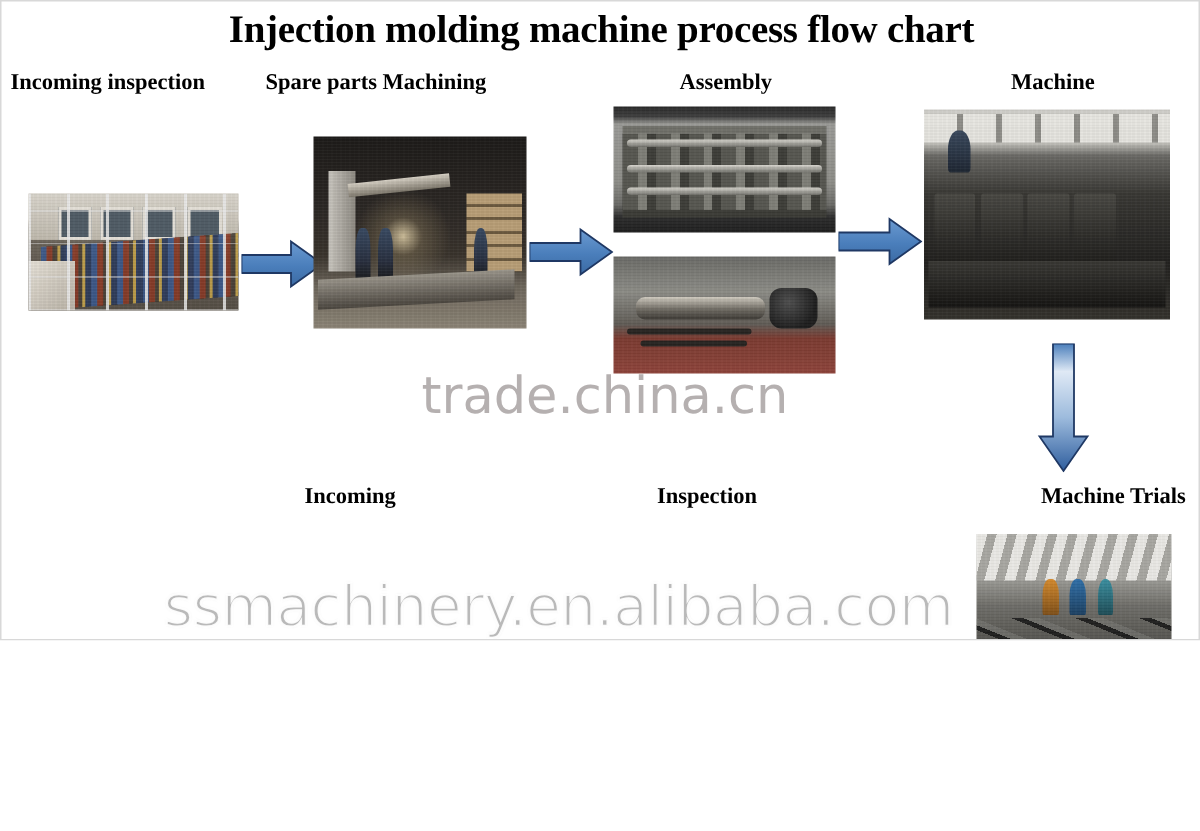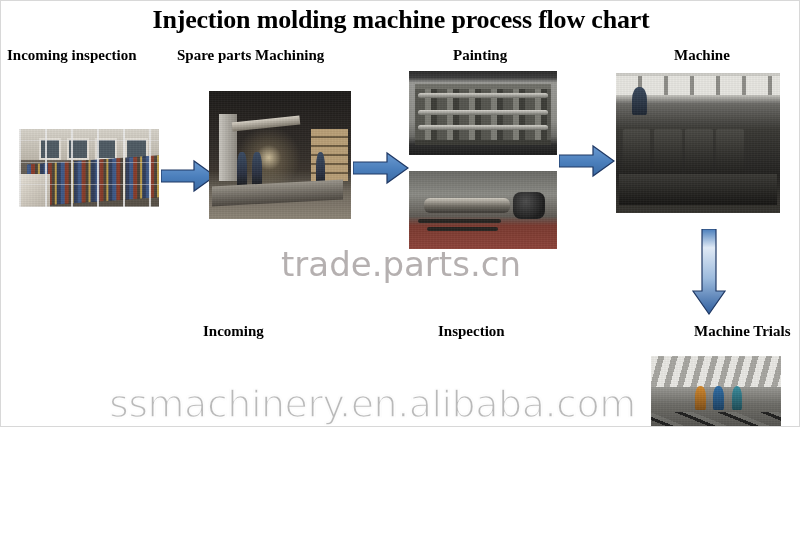--- a/index.html
+++ b/index.html
@@ -326,21 +326,21 @@
 </style>
 </head>
 <body>
 
 <div id="page">
 
   <div id="chart-title">Injection molding machine process flow chart</div>
 
   <div class="stage-label" style="left:6px; top:46px; width:152px;">Incoming inspection</div>
   <div class="stage-label" style="left:176px; top:46px;">Spare parts Machining</div>
-  <div class="stage-label" style="left:452px; top:46px;">Painting</div>
+  <div class="stage-label" style="left:452px; top:46px;">Assembly</div>
   <div class="stage-label" style="left:673px; top:46px;">Machine</div>
 
   <div class="photo ph-warehouse" style="left:18px; top:128px; width:140px; height:78px;">
     <div class="ph-inner">
       <div class="wall"></div>
       <div class="win" style="left:14%;"></div>
       <div class="win" style="left:34%;"></div>
       <div class="win" style="left:54%;"></div>
       <div class="win" style="left:76%;"></div>
       <div class="racks"></div>
@@ -485,16 +485,16 @@
           <stop offset="0%" stop-color="#6b9ad1"></stop>
             <stop offset="55%" stop-color="#4a7ebb"></stop>
             <stop offset="100%" stop-color="#3b6aa3"></stop>
         </linearGradient>
       </defs>
       <polygon points="78,11 24,11 24,2 1,17 24,32 24,23 78,23" fill="url(#gL2)" stroke="#1f3864" stroke-width="1.2"></polygon>
     </svg>
   </div>
 
 
-  <div id="wm-trade">trade.parts.cn</div>
+  <div id="wm-trade">trade.china.cn</div>
   <div id="wm-alibaba">ssmachinery.en.alibaba.com</div>
 
 </div>
 
 </body></html>

